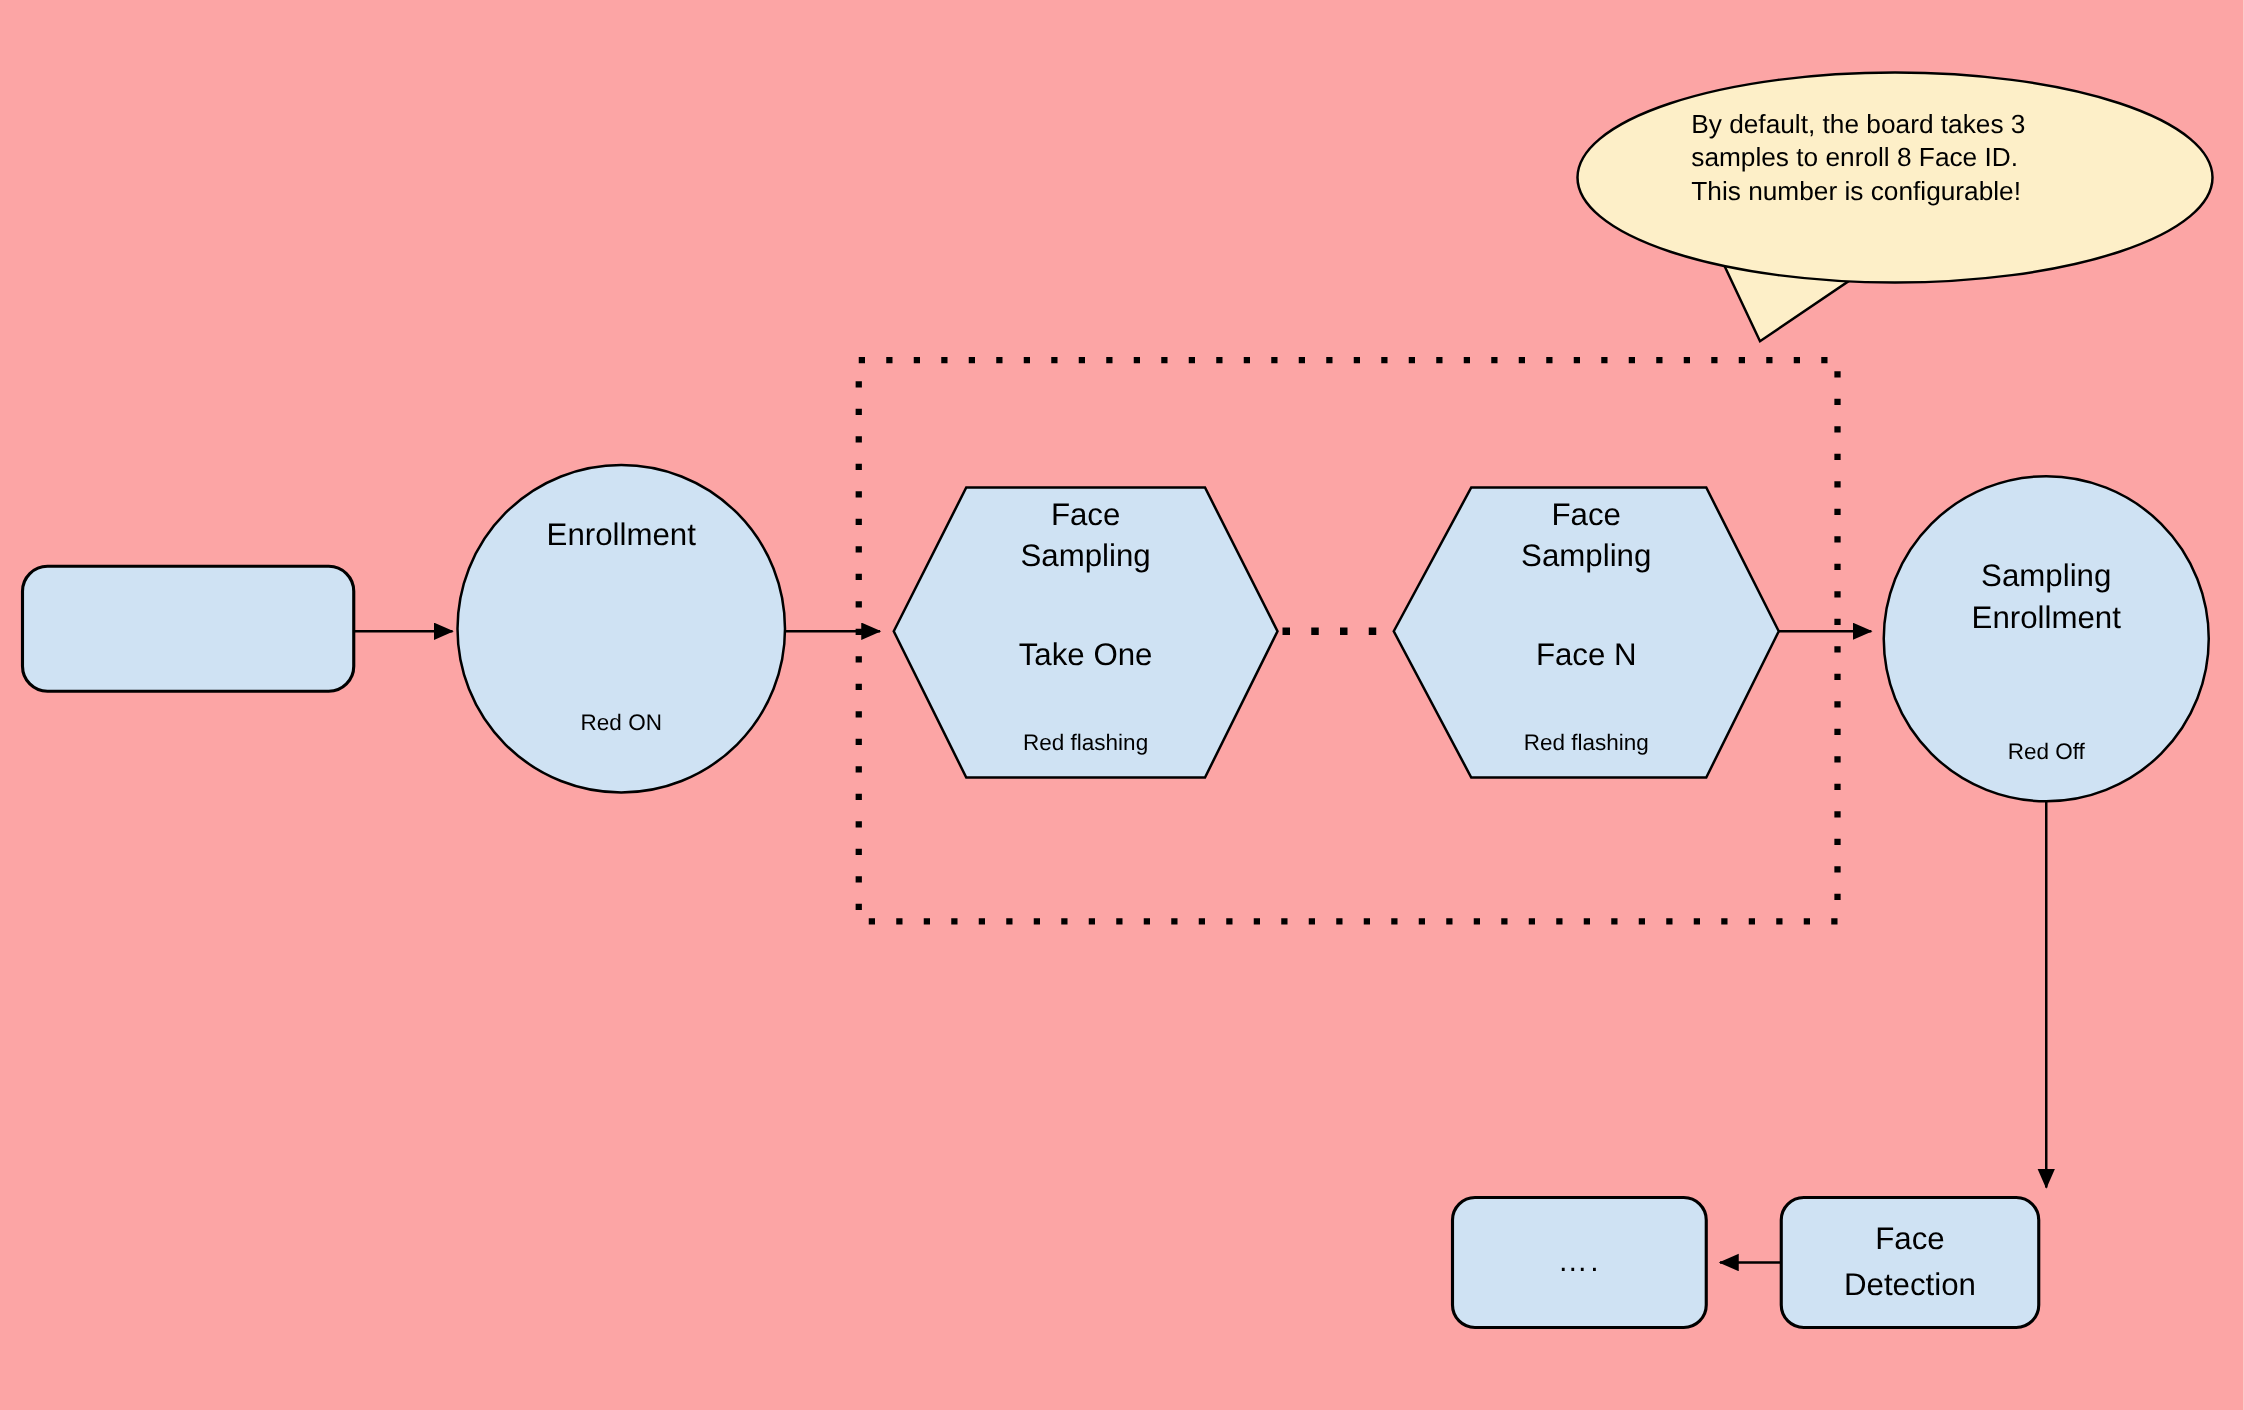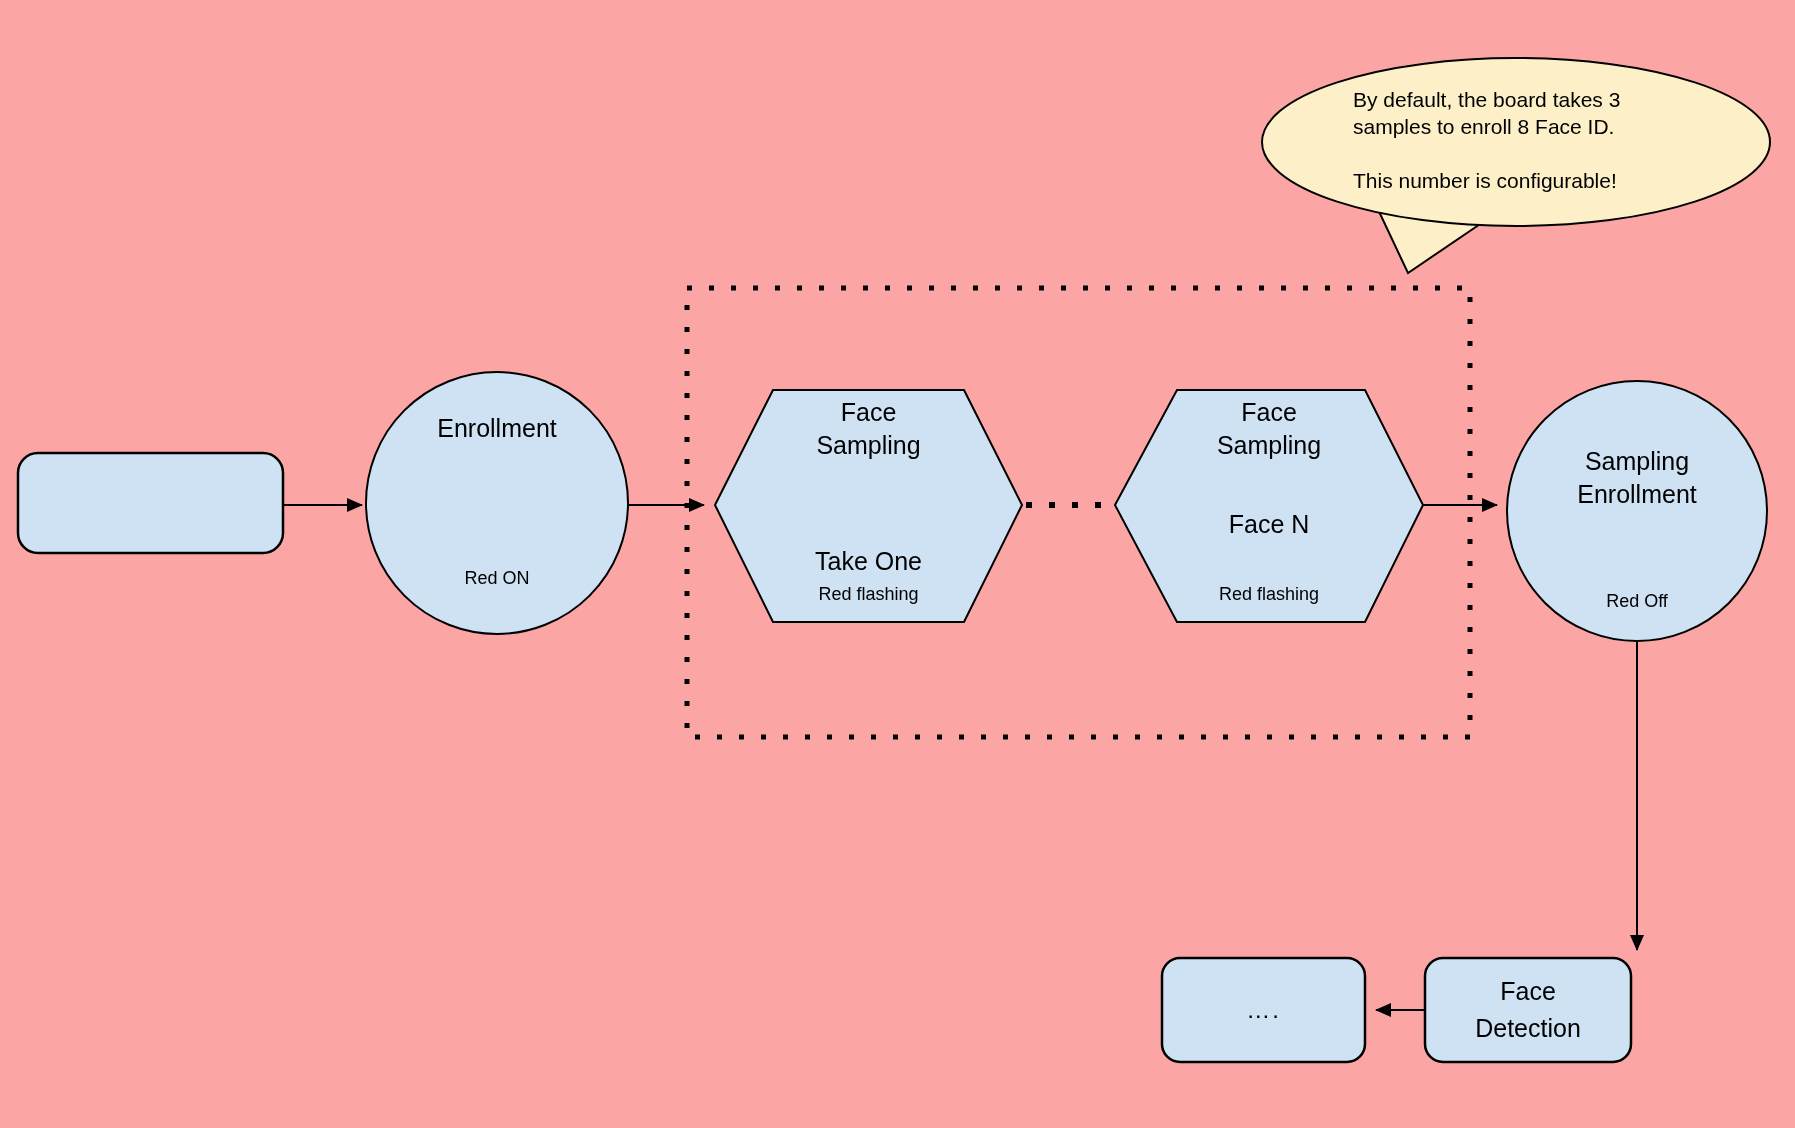--- a/index.html
+++ b/index.html
@@ -13,21 +13,21 @@
   }
   #shapes{position:absolute;left:0;top:0;width:1795px;height:1128px;}
   .abs{position:absolute;}
   .txt{text-align:center;}
   .flexc{display:flex;align-items:center;justify-content:center;}
   .node-big{font-size:30px;}
   .node-main{font-size:25px;line-height:33px;}
   .node-status{font-size:18px;}
   .fullw{width:100%;}
   .callout-text{font-size:21px;line-height:27px;white-space:nowrap;}
-  .gap-top{margin-top:27px;}
+  .gap-top{}
   .fd-lines{font-size:25px;line-height:37px;}
   .cont-label{font-size:24px;letter-spacing:2px;}
 </style>
 </head>
 <body>
 
 <div id="stage">
 
   <svg id="shapes" viewBox="0 0 1795 1128" xmlns="http://www.w3.org/2000/svg">
     <defs>
@@ -76,21 +76,21 @@
       <div>Enrollment</div>
     </div>
     <div class="abs txt node-status fullw" style="top:196px;">Red ON</div>
   </div>
 
   <div class="abs" style="left:715px;top:390px;width:307px;height:232px;">
     <div class="abs txt node-main fullw" style="top:6px;">
       <div>Face</div>
       <div>Sampling</div>
     </div>
-    <div class="abs txt node-main fullw" style="top:118px;margin-top:37px;">Take One</div>
+    <div class="abs txt node-main fullw" style="top:118px;">Take One</div>
     <div class="abs txt node-status fullw" style="top:194px;">Red flashing</div>
   </div>
 
   <div class="abs" style="left:1115px;top:390px;width:308px;height:232px;">
     <div class="abs txt node-main fullw" style="top:6px;">
       <div>Face</div>
       <div>Sampling</div>
     </div>
     <div class="abs txt node-main fullw" style="top:118px;">Face N</div>
     <div class="abs txt node-status fullw" style="top:194px;">Red flashing</div>

